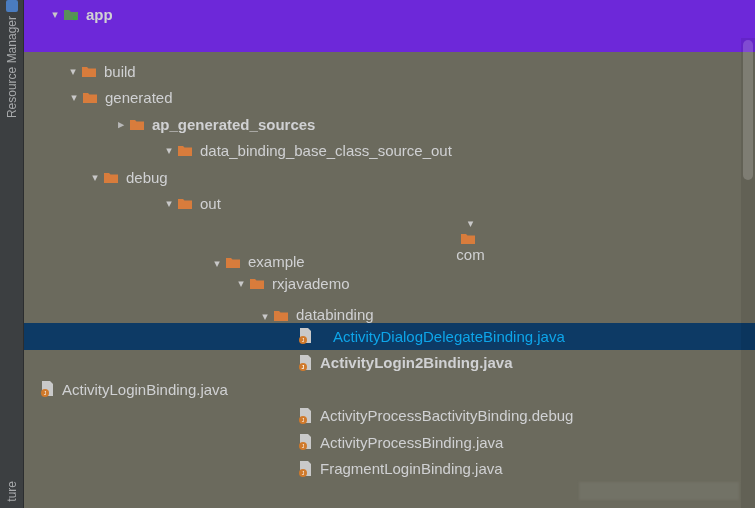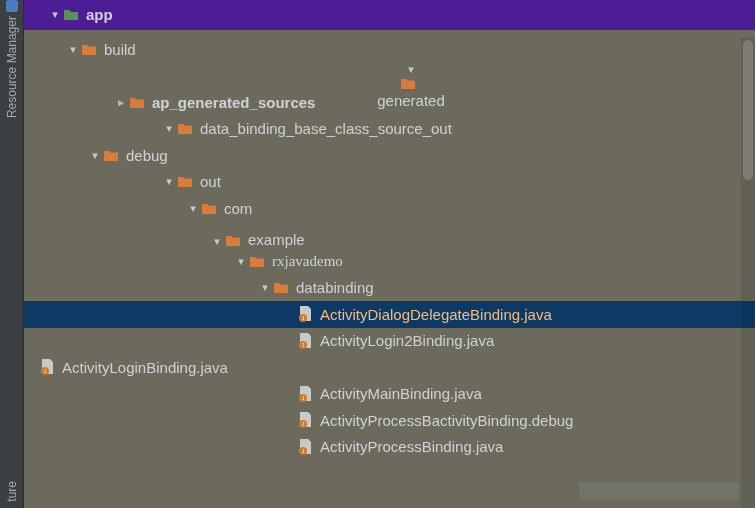--- a/index.html
+++ b/index.html
@@ -53,22 +53,22 @@
   .tree {
     position: absolute;
     left: 24px;
     top: 0;
     right: 0;
     bottom: 0;
     background: #6b6a5d;
     overflow: hidden;
   }
   .tree-top {
-    background: #4c1d95;
-    height: 30px;
+    background: #6d28d9;
+    height: 52px;
     padding-left: 18px;
   }
   .tree-top .row { height: 28px; }
   .tree-body {
     padding-top: 6px;
   }
   .row {
     display: flex;
     align-items: center;
     height: 26.5px;
@@ -93,21 +93,21 @@
     justify-content: center;
     margin-right: 6px;
     flex-shrink: 0;
   }
   .folder-icon svg, .module-icon svg, .file-icon svg { display: block; }
   .label { color: #d0d1d3; }
   .bold { font-weight: 600; }
   .row.selected {
     background: #0d3a65;
   }
-  .row.selected .label { color: #fdba74; }
+  .row.selected .label { color: #0ea5e9; margin-left: 13px; }
   .scrollbar {
     position: absolute;
     right: 0;
     top: 38px;
     width: 14px;
     bottom: 0;
     background: rgba(0,0,0,0.08);
   }
   .thumb {
     position: absolute;
@@ -158,21 +158,21 @@
   <div class="tree-body" id="tree-body">
       <div class="row" style="padding-left: 42px;">
         <span class="arrow open"></span>
         <span class="folder-icon">
           <svg width="16" height="13" viewBox="0 0 16 13">
             <path d="M1 2 L6 2 L7.5 3.5 L15 3.5 L15 12 L1 12 Z" fill="#d87c3c"></path>
           </svg>
         </span>
         <span class="label">build</span>
       </div>
-      <div class="row" style="padding-left: 43px; flex-direction: column;">
+      <div class="row" style="padding-left: 43px;">
         <span class="arrow open"></span>
         <span class="folder-icon">
           <svg width="16" height="13" viewBox="0 0 16 13">
             <path d="M1 2 L6 2 L7.5 3.5 L15 3.5 L15 12 L1 12 Z" fill="#d87c3c"></path>
           </svg>
         </span>
         <span class="label">generated</span>
       </div>
       <div class="row" style="padding-left: 90px; font-weight: bold;">
         <span class="arrow closed"></span>
@@ -203,121 +203,121 @@
       </div>
       <div class="row" style="padding-left: 138px;">
         <span class="arrow open"></span>
         <span class="folder-icon">
           <svg width="16" height="13" viewBox="0 0 16 13">
             <path d="M1 2 L6 2 L7.5 3.5 L15 3.5 L15 12 L1 12 Z" fill="#d87c3c"></path>
           </svg>
         </span>
         <span class="label">out</span>
       </div>
-      <div class="row" style="padding-left: 162px;">
+      <div class="row" style="padding-left: 162px; flex-direction: column;">
         <span class="arrow open"></span>
         <span class="folder-icon">
           <svg width="16" height="13" viewBox="0 0 16 13">
             <path d="M1 2 L6 2 L7.5 3.5 L15 3.5 L15 12 L1 12 Z" fill="#d87c3c"></path>
           </svg>
         </span>
         <span class="label">com</span>
       </div>
       <div class="row" style="padding-left: 186px; align-items: flex-end;">
         <span class="arrow open"></span>
         <span class="folder-icon">
           <svg width="16" height="13" viewBox="0 0 16 13">
             <path d="M1 2 L6 2 L7.5 3.5 L15 3.5 L15 12 L1 12 Z" fill="#d87c3c"></path>
           </svg>
         </span>
         <span class="label">example</span>
       </div>
-      <div class="row" style="padding-left: 210px; font-family: Liberation Serif, serif;">
+      <div class="row" style="padding-left: 210px;">
         <span class="arrow open"></span>
         <span class="folder-icon">
           <svg width="16" height="13" viewBox="0 0 16 13">
             <path d="M1 2 L6 2 L7.5 3.5 L15 3.5 L15 12 L1 12 Z" fill="#d87c3c"></path>
           </svg>
         </span>
         <span class="label">rxjavademo</span>
       </div>
-      <div class="row" style="padding-left: 234px;">
+      <div class="row" style="padding-left: 234px; align-items: flex-end;">
         <span class="arrow open"></span>
         <span class="folder-icon">
           <svg width="16" height="13" viewBox="0 0 16 13">
             <path d="M1 2 L6 2 L7.5 3.5 L15 3.5 L15 12 L1 12 Z" fill="#d87c3c"></path>
           </svg>
         </span>
         <span class="label">databinding</span>
       </div>
       <div class="row selected" style="padding-left: 258px;">
         <span class="arrow none"></span>
         <span class="file-icon">
           <svg width="15" height="16" viewBox="0 0 15 16">
   <path d="M2 0 L10 0 L13 3 L13 15 L2 15 Z" fill="#c9c9c9"></path>
   <circle cx="5" cy="12" r="4" fill="#d07a2c"></circle>
   <text x="5" y="14" font-size="5" fill="#fff" text-anchor="middle" font-family="sans-serif">J</text>
 </svg>
         </span>
         <span class="label">ActivityDialogDelegateBinding.java</span>
       </div>
+      <div class="row" style="padding-left: 258px; font-weight: bold;">
+        <span class="arrow none"></span>
+        <span class="file-icon">
+          <svg width="15" height="16" viewBox="0 0 15 16">
+  <path d="M2 0 L10 0 L13 3 L13 15 L2 15 Z" fill="#c9c9c9"></path>
+  <circle cx="5" cy="12" r="4" fill="#d07a2c"></circle>
+  <text x="5" y="14" font-size="5" fill="#fff" text-anchor="middle" font-family="sans-serif">J</text>
+</svg>
+        </span>
+        <span class="label">ActivityLogin2Binding.java</span>
+      </div>
+      <div class="row" style="">
+        <span class="arrow none"></span>
+        <span class="file-icon">
+          <svg width="15" height="16" viewBox="0 0 15 16">
+  <path d="M2 0 L10 0 L13 3 L13 15 L2 15 Z" fill="#c9c9c9"></path>
+  <circle cx="5" cy="12" r="4" fill="#d07a2c"></circle>
+  <text x="5" y="14" font-size="5" fill="#fff" text-anchor="middle" font-family="sans-serif">J</text>
+</svg>
+        </span>
+        <span class="label">ActivityLoginBinding.java</span>
+      </div>
       <div class="row" style="padding-left: 258px;">
         <span class="arrow none"></span>
         <span class="file-icon">
           <svg width="15" height="16" viewBox="0 0 15 16">
   <path d="M2 0 L10 0 L13 3 L13 15 L2 15 Z" fill="#c9c9c9"></path>
   <circle cx="5" cy="12" r="4" fill="#d07a2c"></circle>
   <text x="5" y="14" font-size="5" fill="#fff" text-anchor="middle" font-family="sans-serif">J</text>
 </svg>
         </span>
-        <span class="label">ActivityLogin2Binding.java</span>
-      </div>
-      <div class="row" style="">
-        <span class="arrow none"></span>
-        <span class="file-icon">
-          <svg width="15" height="16" viewBox="0 0 15 16">
-  <path d="M2 0 L10 0 L13 3 L13 15 L2 15 Z" fill="#c9c9c9"></path>
-  <circle cx="5" cy="12" r="4" fill="#d07a2c"></circle>
-  <text x="5" y="14" font-size="5" fill="#fff" text-anchor="middle" font-family="sans-serif">J</text>
-</svg>
-        </span>
-        <span class="label">ActivityLoginBinding.java</span>
+        <span class="label">ActivityProcessBactivityBinding.debug</span>
       </div>
       <div class="row" style="padding-left: 258px;">
         <span class="arrow none"></span>
         <span class="file-icon">
           <svg width="15" height="16" viewBox="0 0 15 16">
   <path d="M2 0 L10 0 L13 3 L13 15 L2 15 Z" fill="#c9c9c9"></path>
   <circle cx="5" cy="12" r="4" fill="#d07a2c"></circle>
   <text x="5" y="14" font-size="5" fill="#fff" text-anchor="middle" font-family="sans-serif">J</text>
 </svg>
         </span>
-        <span class="label">ActivityMainBinding.java</span>
+        <span class="label">ActivityProcessBinding.java</span>
       </div>
       <div class="row" style="padding-left: 258px;">
         <span class="arrow none"></span>
         <span class="file-icon">
           <svg width="15" height="16" viewBox="0 0 15 16">
   <path d="M2 0 L10 0 L13 3 L13 15 L2 15 Z" fill="#c9c9c9"></path>
   <circle cx="5" cy="12" r="4" fill="#d07a2c"></circle>
   <text x="5" y="14" font-size="5" fill="#fff" text-anchor="middle" font-family="sans-serif">J</text>
 </svg>
         </span>
-        <span class="label">ActivityProcessBactivityBinding.debug</span>
-      </div>
-      <div class="row" style="padding-left: 258px;">
-        <span class="arrow none"></span>
-        <span class="file-icon">
-          <svg width="15" height="16" viewBox="0 0 15 16">
-  <path d="M2 0 L10 0 L13 3 L13 15 L2 15 Z" fill="#c9c9c9"></path>
-  <circle cx="5" cy="12" r="4" fill="#d07a2c"></circle>
-  <text x="5" y="14" font-size="5" fill="#fff" text-anchor="middle" font-family="sans-serif">J</text>
-</svg>
-        </span>
-        <span class="label">ActivityProcessBinding.java</span>
+        <span class="label">FragmentLoginBinding.java</span>
       </div>
     </div>
 
   <div class="scrollbar">
     <div class="thumb"></div>
   </div>
   <div class="smudge"></div>
 </div>
 
 </body></html>

